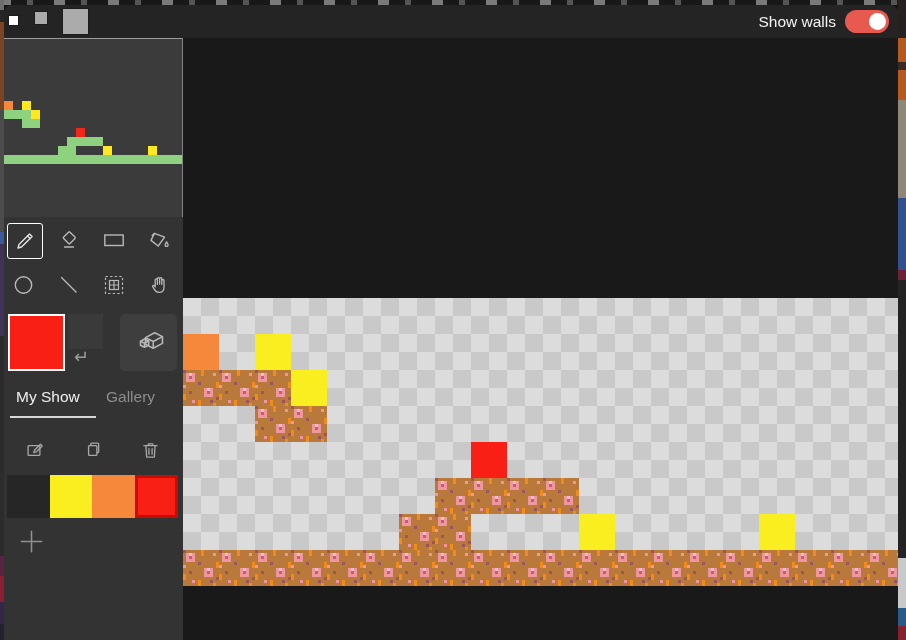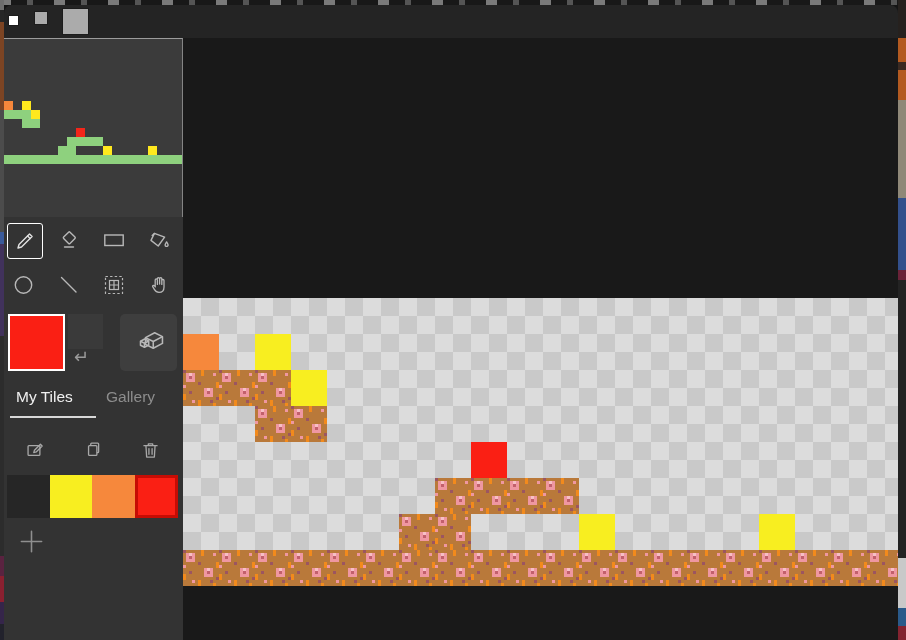--- a/index.html
+++ b/index.html
@@ -140,20 +140,26 @@
     <div style="position: absolute; left: 0px; width: 100%; top: 280px; height: 278px; background: rgb(35, 35, 35);"></div>
     <div style="position: absolute; left: 0px; width: 100%; top: 558px; height: 50px; background: rgb(201, 201, 201);"></div>
     <div style="position: absolute; left: 0px; width: 100%; top: 608px; height: 18px; background: rgb(42, 90, 138);"></div>
     <div style="position: absolute; left: 0px; width: 100%; top: 626px; height: 14px; background: rgb(131, 35, 48);"></div>
   </div>
 
 <div class="topbar">
   <div class="brush b1"></div>
   <div class="brush b2"></div>
   <div class="brush b3"></div>
+  <div class="showwalls">
+    <span class="lbl">Show walls</span>
+    <div class="toggle on">
+      <div class="knob"></div>
+    </div>
+  </div>
 </div>
 
 <div class="sidebar">
 
   <div class="minimap">
     <div class="mini-level">
         <div class="mtile" style="left: 0px; top: 9px; background: rgb(246, 135, 59);"></div>
         <div class="mtile" style="left: 18px; top: 9px; background: rgb(255, 232, 30);"></div>
         <div class="mtile" style="left: 0px; top: 18px; background: rgb(142, 209, 126);"></div>
         <div class="mtile" style="left: 9px; top: 18px; background: rgb(142, 209, 126);"></div>
@@ -246,21 +252,21 @@
   <span class="swap">↵</span>
   <div class="blockbtn">
     <svg width="34" height="34" viewBox="0 0 24 24" fill="none" stroke="#b8b8b8" stroke-width="1.1" stroke-linejoin="round">
       <path d="M9.5 8.2 16 4.8l5.5 2.7v4.8L15 15.7l-5.5-2.7z"></path>
       <path d="M9.5 8.2 15 10.9l6.5-3.4M15 10.9v4.8"></path>
       <path d="M6 10.8 9 9.2l2.8 1.4v2.8L8.8 15 6 13.6z"></path>
       <path d="M6 10.8l2.8 1.4 3-1.6M8.8 12.2V15"></path>
     </svg>
   </div>
 
-  <span class="tab t1">My Tiles</span>
+  <span class="tab t1">My Show</span>
   <span class="tab t2">Gallery</span>
   <div class="tab-underline"></div>
 
   <div class="action a1">
     <svg width="21" height="21" viewBox="0 0 24 24" fill="none" stroke="#a8a8a8" stroke-width="1.5" stroke-linejoin="round" stroke-linecap="round">
       <rect x="3.5" y="6.5" width="13.5" height="11" rx="1"></rect>
       <path d="M10 14.5l.8-2.8 6.8-6.8 2 2-6.8 6.8-2.8.8z"></path>
     </svg>
   </div>
   <div class="action a2">

